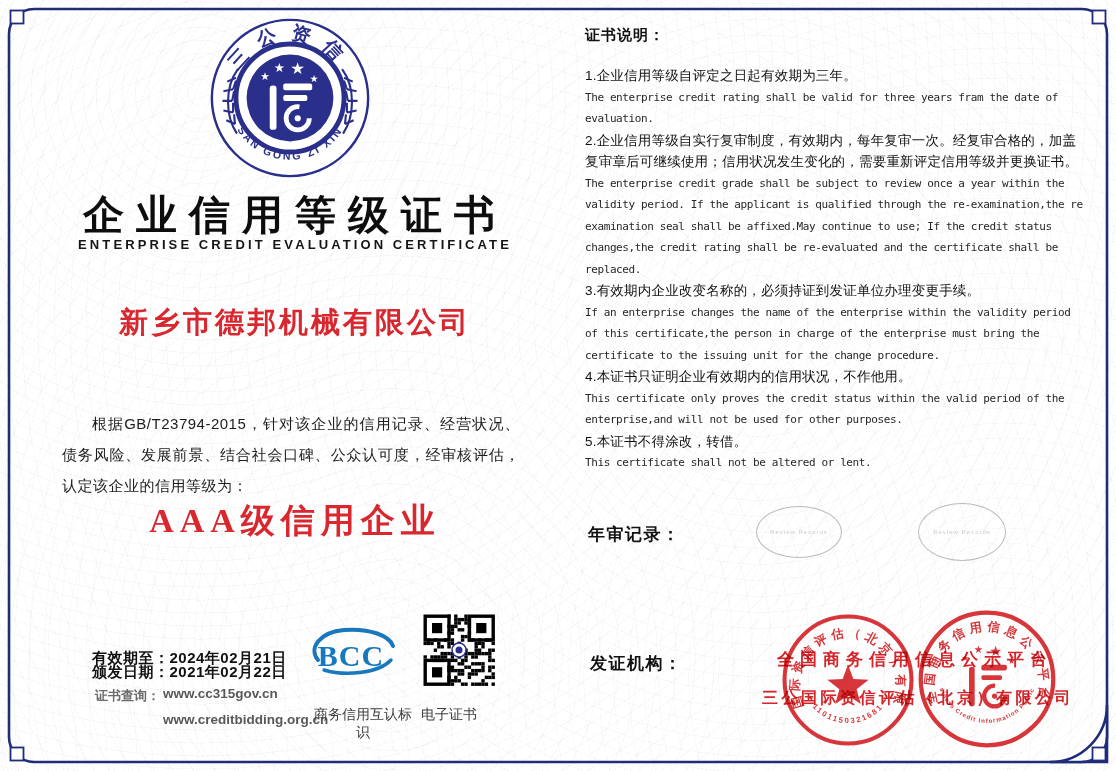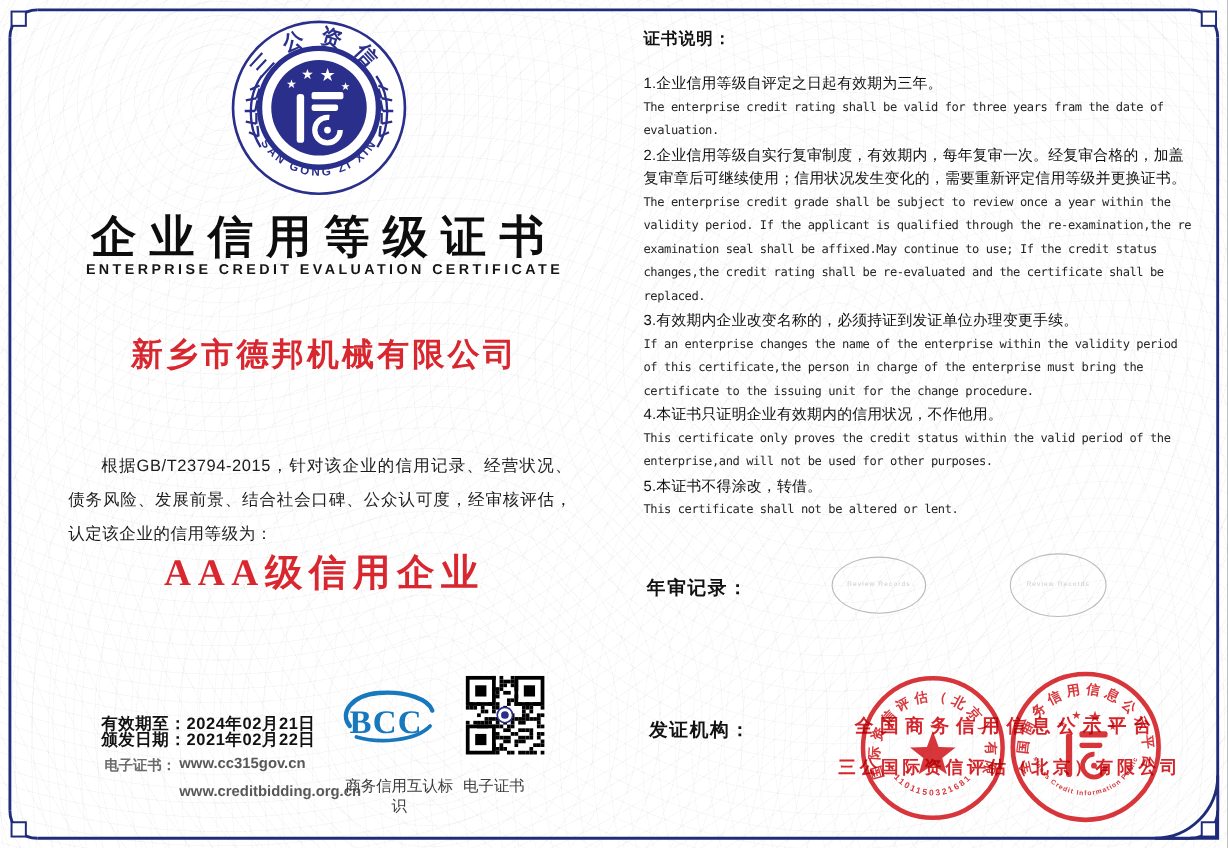--- a/index.html
+++ b/index.html
@@ -87,21 +87,21 @@
 
   <div class="abs leftcol-center title" style="top:188px;">企业信用等级证书</div>
   <div class="abs leftcol-center subtitle" style="top:237px;">ENTERPRISE CREDIT EVALUATION CERTIFICATE</div>
   <div class="abs leftcol-center company" style="top:303px;">新乡市德邦机械有限公司</div>
   <div class="abs para" style="left:62px;top:408px;width:458px;">根据GB/T23794-2015，针对该企业的信用记录、经营状况、债务风险、发展前景、结合社会口碑、公众认可度，经审核评估，认定该企业的信用等级为：</div>
   <div class="abs leftcol-center rating" style="top:498px;">AAA级信用企业</div>
 
   <div class="abs dateline" style="left:92px;top:615px;margin-top:48px;">颁发日期：2021年02月22日</div>
   <div class="abs dateline" style="left:92px;top:649px;">有效期至：2024年02月21日</div>
 
-  <div class="abs query-label" style="left:95px;top:687px;">电子证书：</div>
+  <div class="abs query-label" style="left:95px;top:687px;">证书查询：</div>
   <div class="abs query-url" style="left:163px;top:686px;">www.cc315gov.cn</div>
   <div class="abs query-url" style="left:163px;top:712px;">www.creditbidding.org.cn</div>
 
   <svg class="abs" style="left:304px;top:622px;" width="94" height="58" viewBox="0 0 94 58">
     <path d="M14,38 C4,26 16,10 40,8 C66,6 86,14 89,24" fill="none" stroke="#1878bd" stroke-width="4" stroke-linecap="round"></path>
     <path d="M20,48 C40,54 74,52 87,38" fill="none" stroke="#1878bd" stroke-width="3.4" stroke-linecap="round"></path>
     <text x="47" y="44" text-anchor="middle" font-family="Liberation Serif, DejaVu Serif, serif" font-size="30" font-weight="bold" fill="#1878bd" letter-spacing="1">BCC</text>
   </svg>
   <div class="abs mini-label ctr" style="left:298px;top:706px;width:108px;">商务信用互认标识</div>
 

